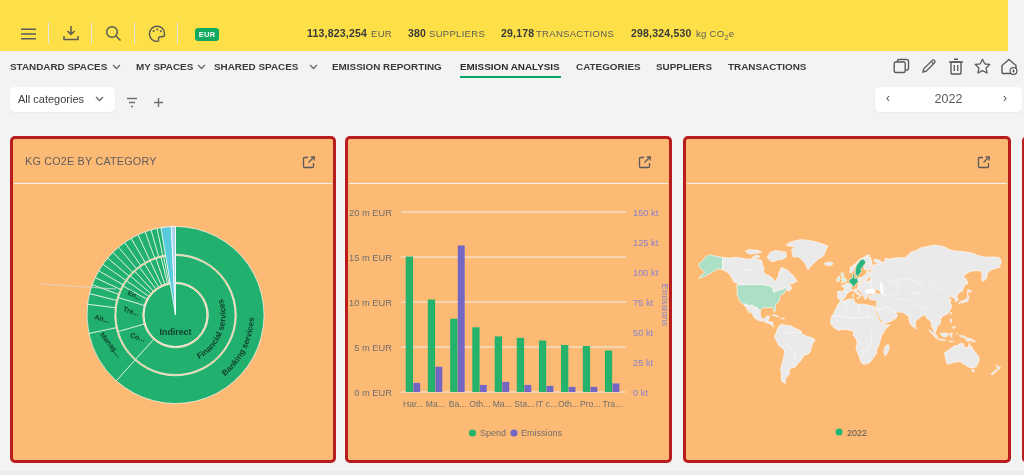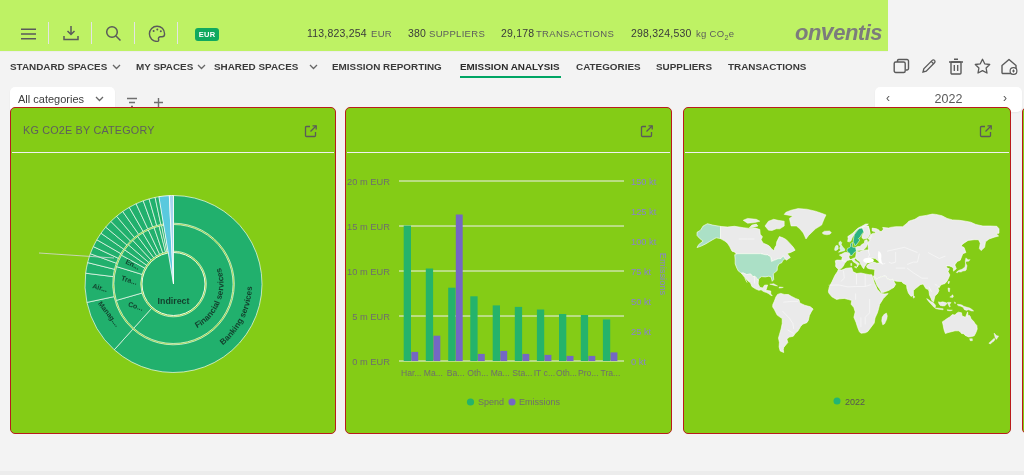--- a/index.html
+++ b/index.html
@@ -1,29 +1,29 @@
 <!DOCTYPE html>
 <html><head><meta charset="utf-8"><style>
 *{margin:0;padding:0;box-sizing:border-box}
 body{width:1024px;height:475px;font-family:"Liberation Sans",sans-serif;background:#f3f3f3;overflow:hidden;position:relative}
 .abs{position:absolute}
-.topbar{position:absolute;left:0;top:0;width:888px;height:52px;background:#bef264;border-bottom:1px solid #ededed}
+.topbar{position:absolute;left:0;top:0;width:1008px;height:52px;background:#fde047;border-bottom:1px solid #ededed}
 .sep{position:absolute;top:22px;height:22px;width:1px;background:#e4e4e4}
 .eur{position:absolute;left:195px;top:28px;width:24px;height:13px;background:#10a95f;border-radius:3px;color:#fff;font-size:7.5px;font-weight:700;text-align:center;line-height:13px;letter-spacing:.3px}
-.num{position:absolute;top:27px;font-size:10.5px;font-weight:400;color:#3a3a3a;letter-spacing:.2px}
+.num{position:absolute;top:27px;font-size:10.5px;font-weight:700;color:#3a3a3a;letter-spacing:.2px}
 .lab{position:absolute;top:28px;font-size:9.5px;color:#5c5c5c;letter-spacing:.3px}
 .logo{position:absolute;right:6px;top:19px;font-size:22px;font-weight:700;font-style:italic;color:#7c7c7c;letter-spacing:-0.5px}
 .nav{position:absolute;left:0;top:52px;width:1024px;height:30px}
 .tab{position:absolute;top:9px;font-size:9.9px;font-weight:700;color:#3a3a3a;letter-spacing:0;white-space:nowrap}
 .chev{position:absolute;top:11.5px}
 .active-line{position:absolute;top:23.5px;height:2px;background:#00a564}
 .navicon{position:absolute;top:6px}
 .frow{position:absolute;left:0;top:82px;width:1024px;height:42px}
 .wbox{position:absolute;top:5px;height:25px;background:#fff;border-radius:5px;box-shadow:0 1px 2px rgba(0,0,0,0.05)}
-.card{position:absolute;top:107px;height:327px;background:#84cc16;border-radius:5px;border:1px solid #b91c1c}
+.card{position:absolute;top:136px;height:327px;background:#fdba74;border-radius:5px;border:3px solid #b91c1c}
 .ctitle{position:absolute;left:12px;top:16px;font-size:10.8px;color:#5e5e5e;letter-spacing:.2px}
 .cdiv{position:absolute;left:1px;right:1px;top:44px;height:1px;background:#f1f1f1}
 .cext{position:absolute;right:17px;top:16px}
 </style></head><body>
 <div class="topbar">
  <div class="abs" style="left:20px;top:27px"><svg width="17" height="14" viewBox="0 0 17 14" style="">
         <path d="M1 2.2 H16 M1 7 H16 M1 11.8 H16" stroke="#5a5a5a" stroke-width="1.5"></path>
       </svg></div>
  <div class="sep" style="left:48px"></div>
  <div class="abs" style="left:62px;top:25px"><svg width="18" height="17" viewBox="0 0 18 17" style="">
@@ -45,21 +45,20 @@
  <div class="sep" style="left:177px"></div>
  <div class="eur">EUR</div>
  <div class="num" style="left:307px">113,823,254</div>
     <div class="lab" style="left:371px">EUR</div>
  <div class="num" style="left:408px">380</div>
     <div class="lab" style="left:429px">SUPPLIERS</div>
  <div class="num" style="left:501px">29,178</div>
     <div class="lab" style="left:536px">TRANSACTIONS</div>
  <div class="num" style="left:631px">298,324,530</div>
     <div class="lab" style="left:696px">kg CO<sub style="font-size:7px">2</sub>e</div>
- <div class="logo">on<span style="font-size:23px">v</span>entis</div>
 </div>
 <div class="nav">
  <span class="tab" style="left:10px">STANDARD SPACES</span>
     <span class="chev" style="left:112px">
       <svg width="9" height="6" viewBox="0 0 9 6" style="display:block">
         <path d="M1 1 L4.5 4.5 L8 1" stroke="#666" stroke-width="1.3" fill="none"></path>
       </svg>
     </span>
  <span class="tab" style="left:136px">MY SPACES</span>
     <span class="chev" style="left:197px">

